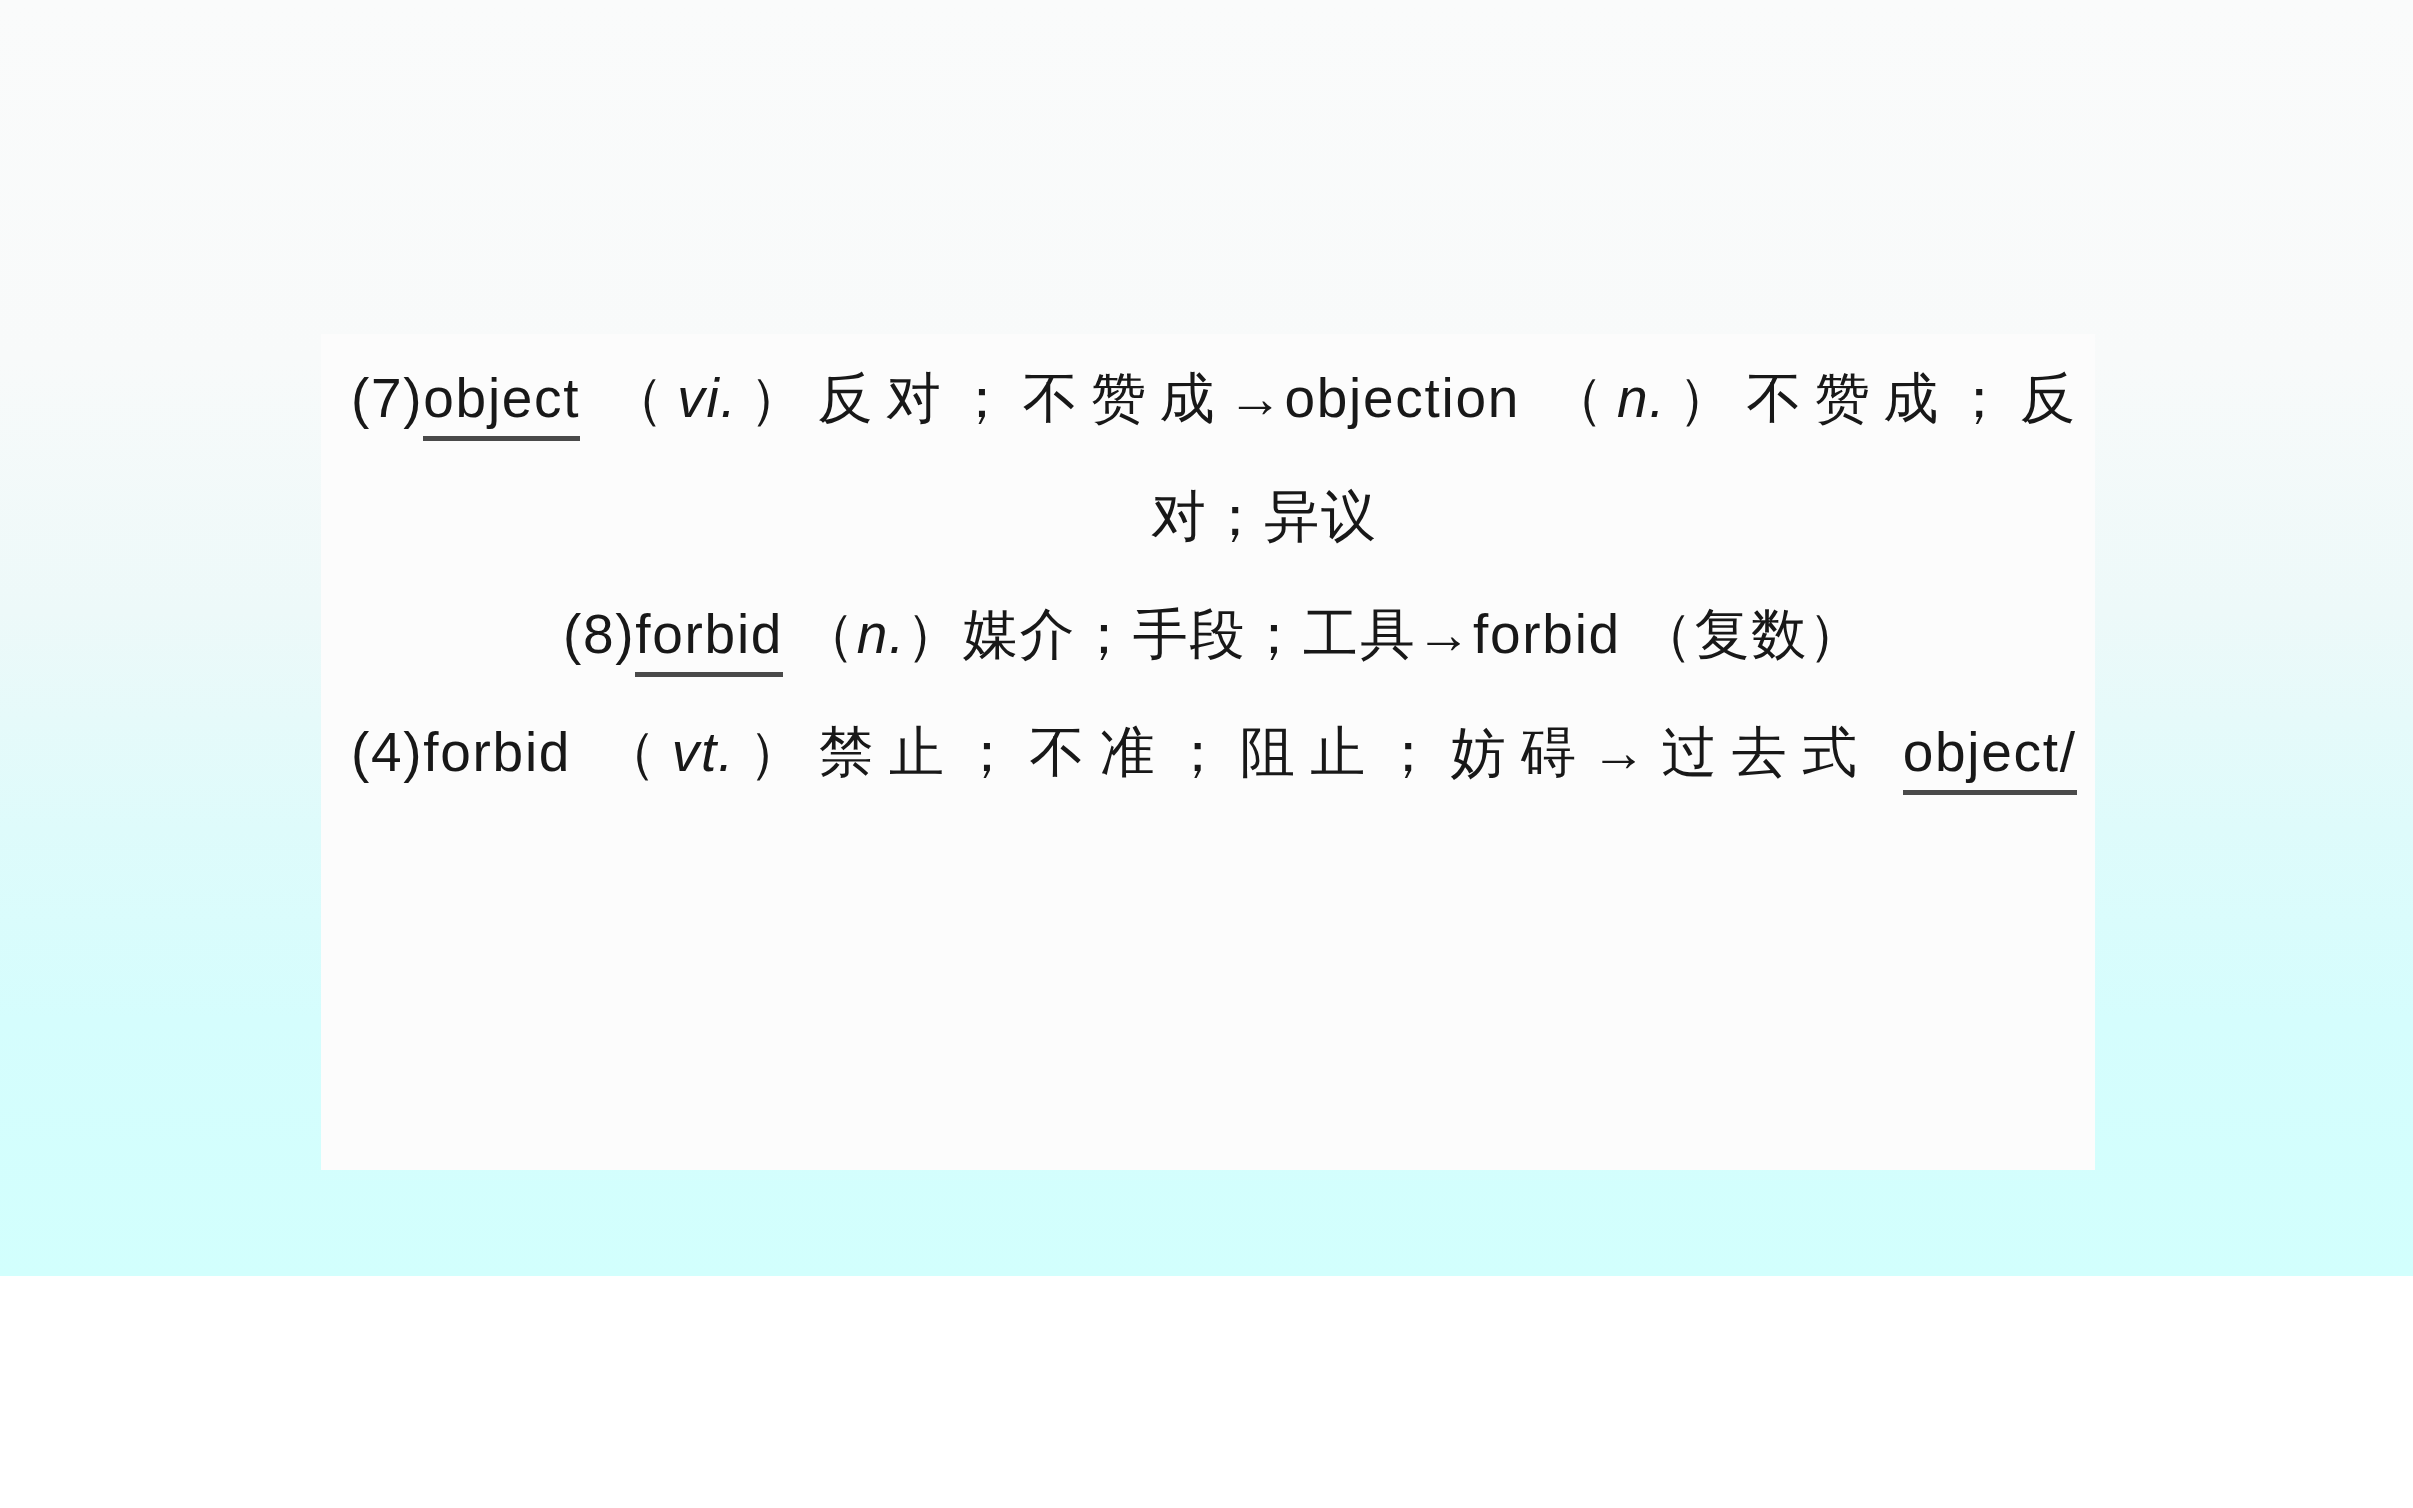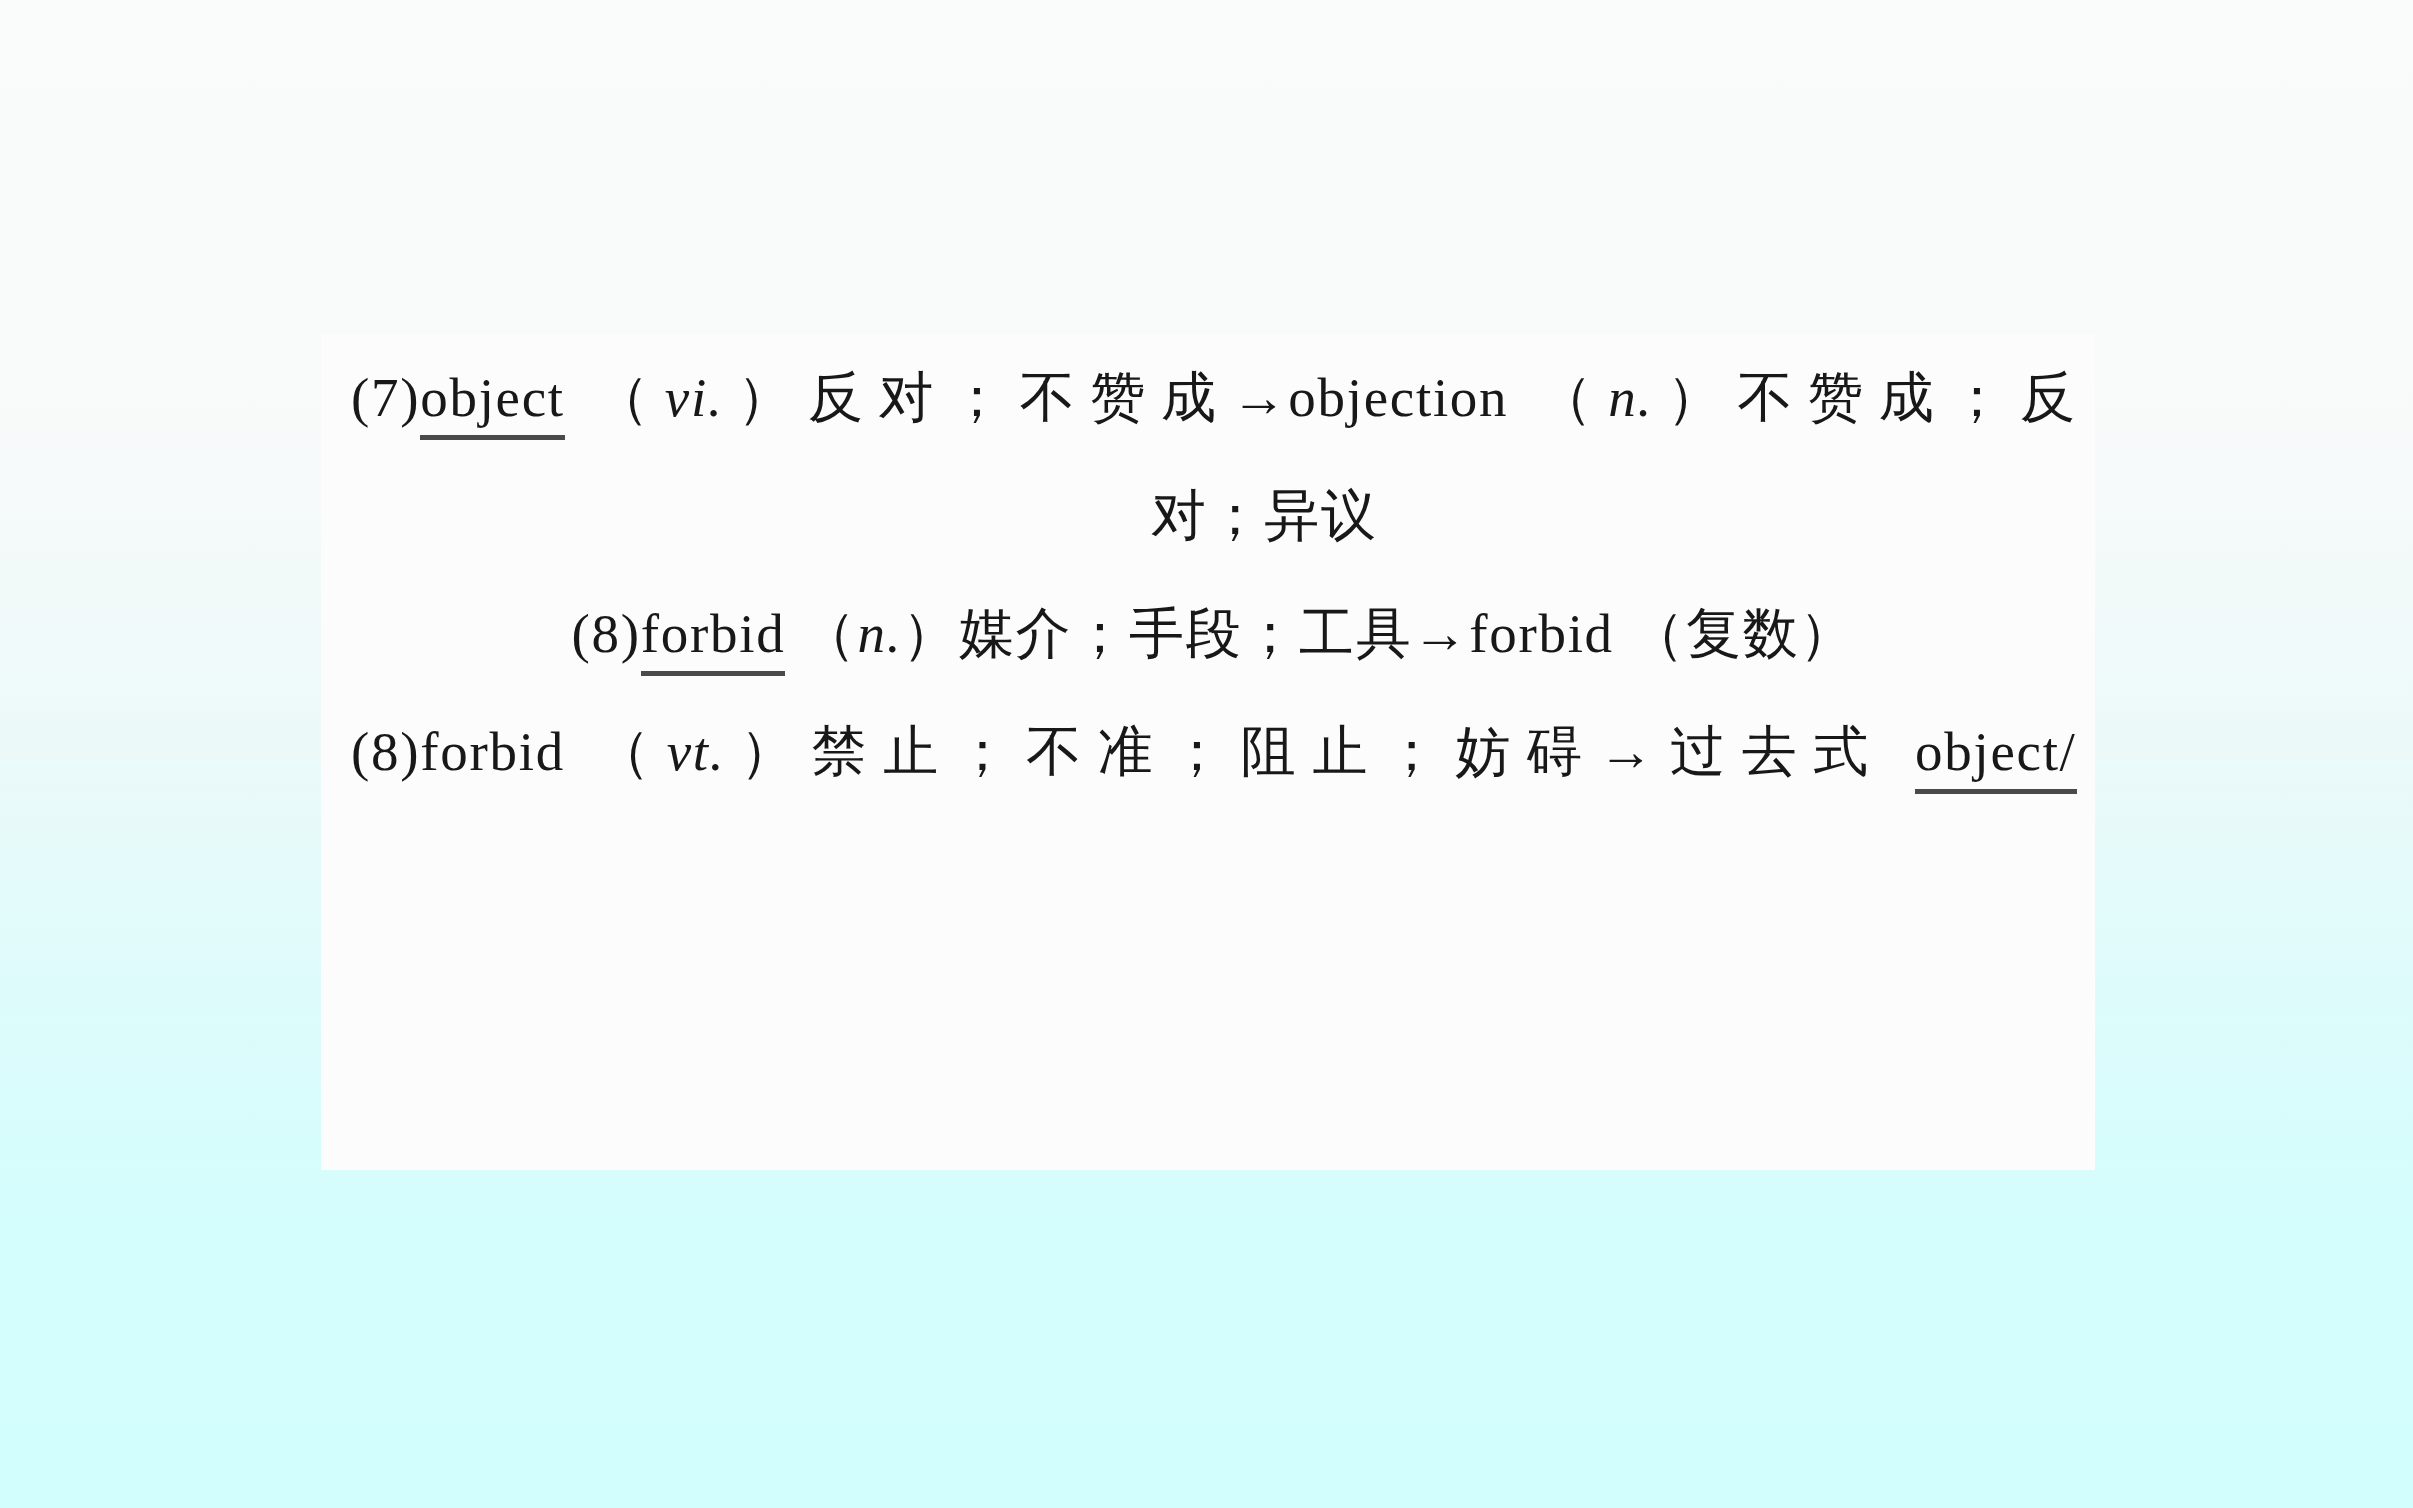--- a/index.html
+++ b/index.html
@@ -2,30 +2,30 @@
 <html style="font-size:13.4px"><head>
 <meta charset="utf-8">
 <style>
   html, body {
     margin: 0;
     padding: 0;
   }
   .stage {
     position: relative;
     width: 2413px;
-    height: 1508px;
+    height: 1276px;
     overflow: hidden;
     background: linear-gradient(180deg,
       #fafbfb 0%,
       #f8fafa 28%,
       #edf9f9 48%,
       #defbfb 65%,
       #d5fdfd 80%,
       #d2fffd 100%);
-    font-family: Liberation Serif, serif;
+    font-family: Liberation Sans, sans-serif;
   }
   .card {
     position: absolute;
     left: 321px;
     top: 334px;
     width: 1774px;
     height: 836px;
     background: #fcfcfc;
     box-sizing: border-box;
   }
@@ -60,17 +60,17 @@
 </style>
 </head>
 <body>
 
 <div class="stage">
   <div class="card">
     <div class="lines">
         <div class="line justify"><span>(7)</span><span class="u">object</span><span> （</span><span class="i">vi.</span><span>）反对；不赞成→objection （</span><span class="i">n.</span><span>）不赞成；反</span></div>
         <div class="line indent"><span>对；异议</span></div>
         <div class="line"><span>(8)</span><span class="u">forbid</span><span> （</span><span class="i">n.</span><span>）媒介；手段；工具→forbid （复数）</span></div>
-        <div class="line justify"><span>(8)forbid （</span><span class="i">vt.</span><span>）禁止；不准；阻止；妨碍→过去式 </span><span class="u">object/</span></div>
+        <div class="line justify"><span>(4)forbid （</span><span class="i">vt.</span><span>）禁止；不准；阻止；妨碍→过去式 </span><span class="u">object/</span></div>
       </div>
   </div>
 </div>
 
 
 </body></html>

